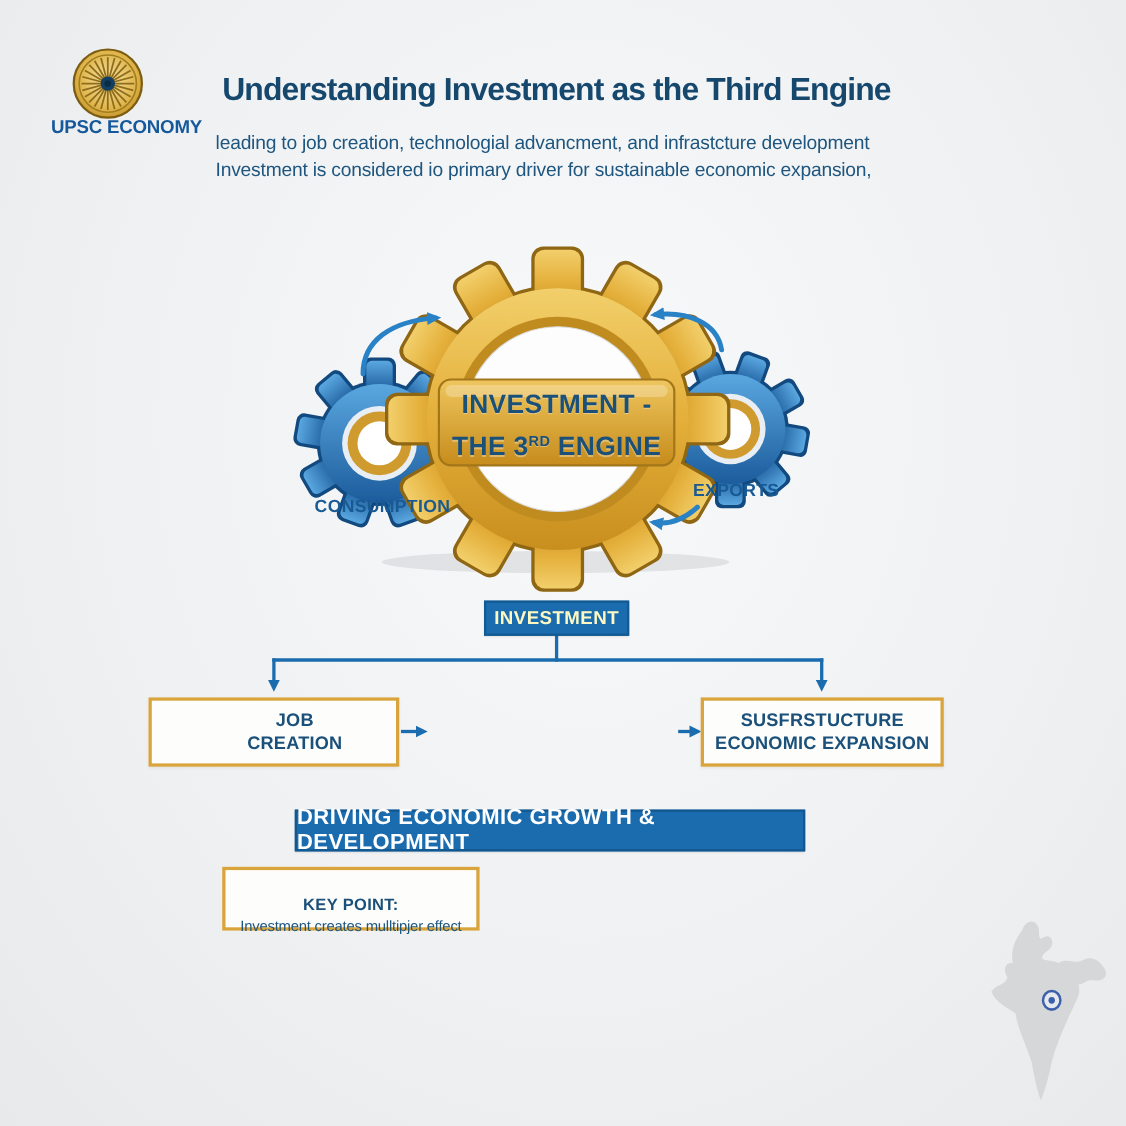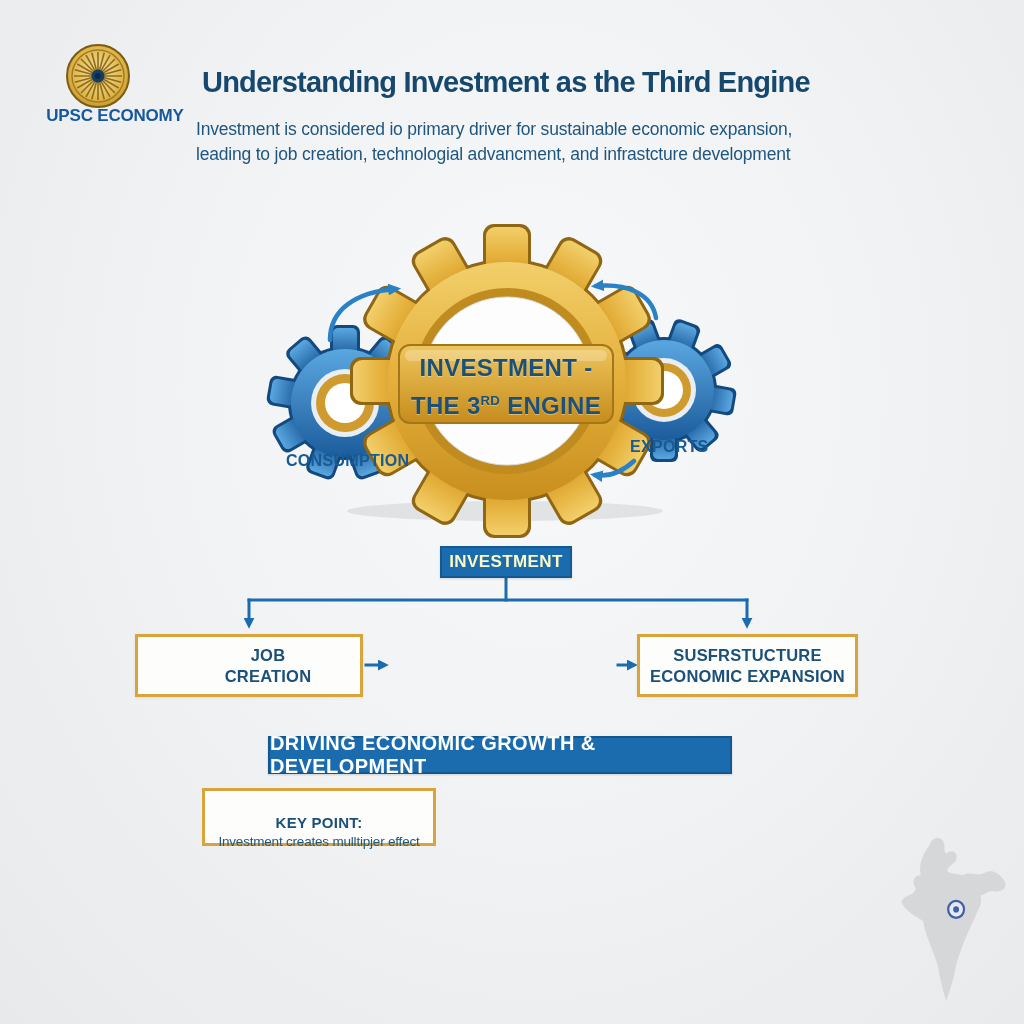--- a/index.html
+++ b/index.html
@@ -241,22 +241,22 @@
       <circle cx="55" cy="58" r="6.5" fill="#e6e9ee" stroke="#3c60a9" stroke-width="1.8"></circle>
       <circle cx="55" cy="58" r="2.4" fill="#3c60a9"></circle>
     </g>
   </svg>
 
   <div class="abs brand-name">UPSC ECONOMY</div>
 
   <div class="abs page-title">Understanding Investment as the Third Engine</div>
 
   <div class="abs subtitle">
+    <span>leading to job creation, technologial advancment, and infrastcture development</span>
     <span>Investment is considered io primary driver for sustainable economic expansion,</span>
-    <span>leading to job creation, technologial advancment, and infrastcture development</span>
   </div>
 
   <div class="abs gear-banner-text">
     <div>INVESTMENT -</div>
     <div><span>THE 3</span><sup>RD</sup><span> ENGINE</span></div>
   </div>
 
   <div class="abs gear-label lbl-consumption">CONSUMPTION</div>
   <div class="abs gear-label lbl-exports">EXPORTS</div>
 

